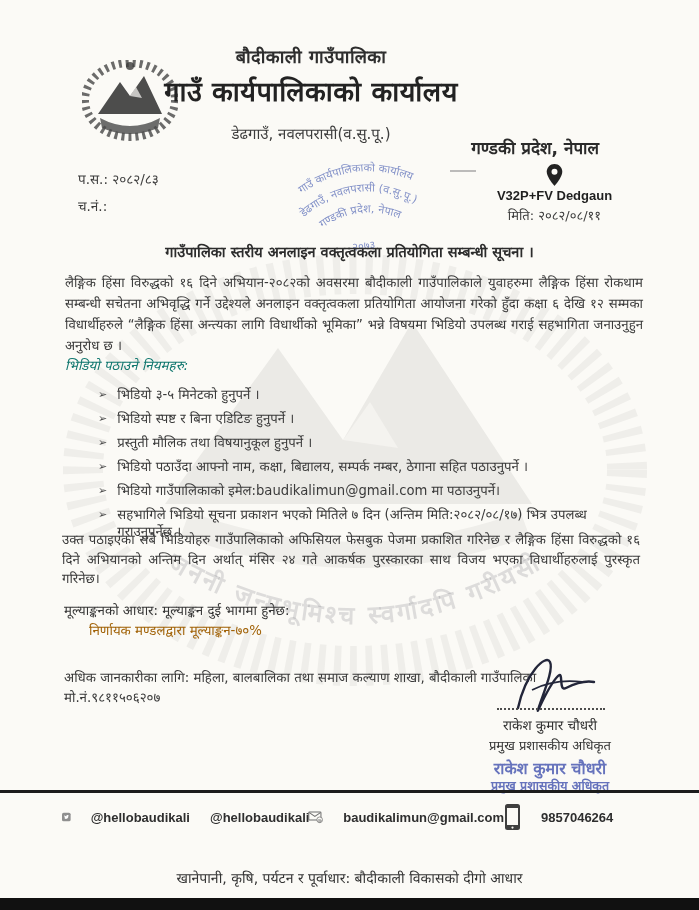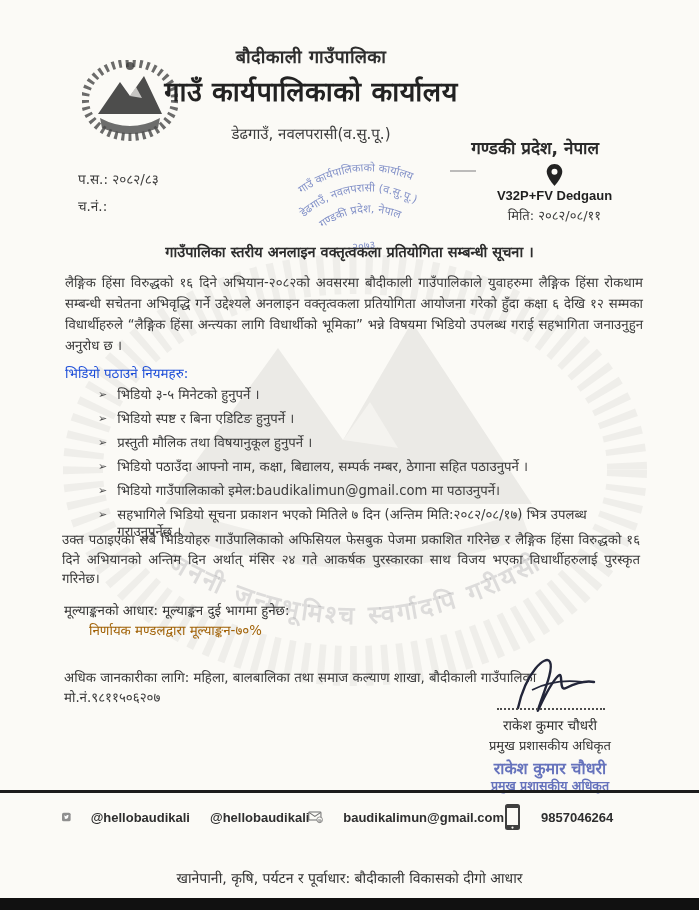--- a/index.html
+++ b/index.html
@@ -35,21 +35,21 @@
   .date-line { font-size:13px; color:#3b3b3b; margin-top:3px; }
 
   
   .office-stamp { left:268px; top:138px; width:180px; height:122px; transform:rotate(-7deg); opacity:.8; }
   .office-stamp text, .office-stamp textPath { fill:#6678bd; font-size:11px; }
 
   
   .subject { left:0; top:241px; width:699px; text-align:center; font-size:14.5px; font-weight:bold; color:#2c2c2c; }
   .para { left:65px; width:578px; font-size:13.2px; line-height:21px; text-align:justify; color:#3a3a3a; }
   .intro { top:272px; }
-  .rules-heading { left:65px; top:364px; font-size:13.4px; color:#1d4ed8; }
+  .rules-heading { left:65px; top:356px; font-size:13.4px; color:#0f766e;font-style:italic; }
   .rules-list { left:98px; top:386px; width:545px; list-style:none; }
   .rules-list li { display:flex; gap:10px; font-size:13.2px; line-height:17px; color:#3a3a3a; margin-bottom:7px; }
   .rules-list li .blt { color:#4a4a4a; font-size:11px; line-height:17px; }
   .publication { top:530px; line-height:19.5px; left:62px; }
   .eval-heading { left:64px; top:601px; font-size:13.3px; color:#363636; }
   .eval-line1 { left:64px; top:621px; font-size:13.3px; color:#a16207;margin-left:25px; }
   .eval-line2 { left:64px; top:640px; font-size:13.3px; color:#3a3a3a; }
   .contact-line1 { left:64px; top:668px; font-size:13.3px; color:#3a3a3a; }
   .contact-line2 { left:64px; top:688px; font-size:13.3px; color:#3a3a3a; }
 

